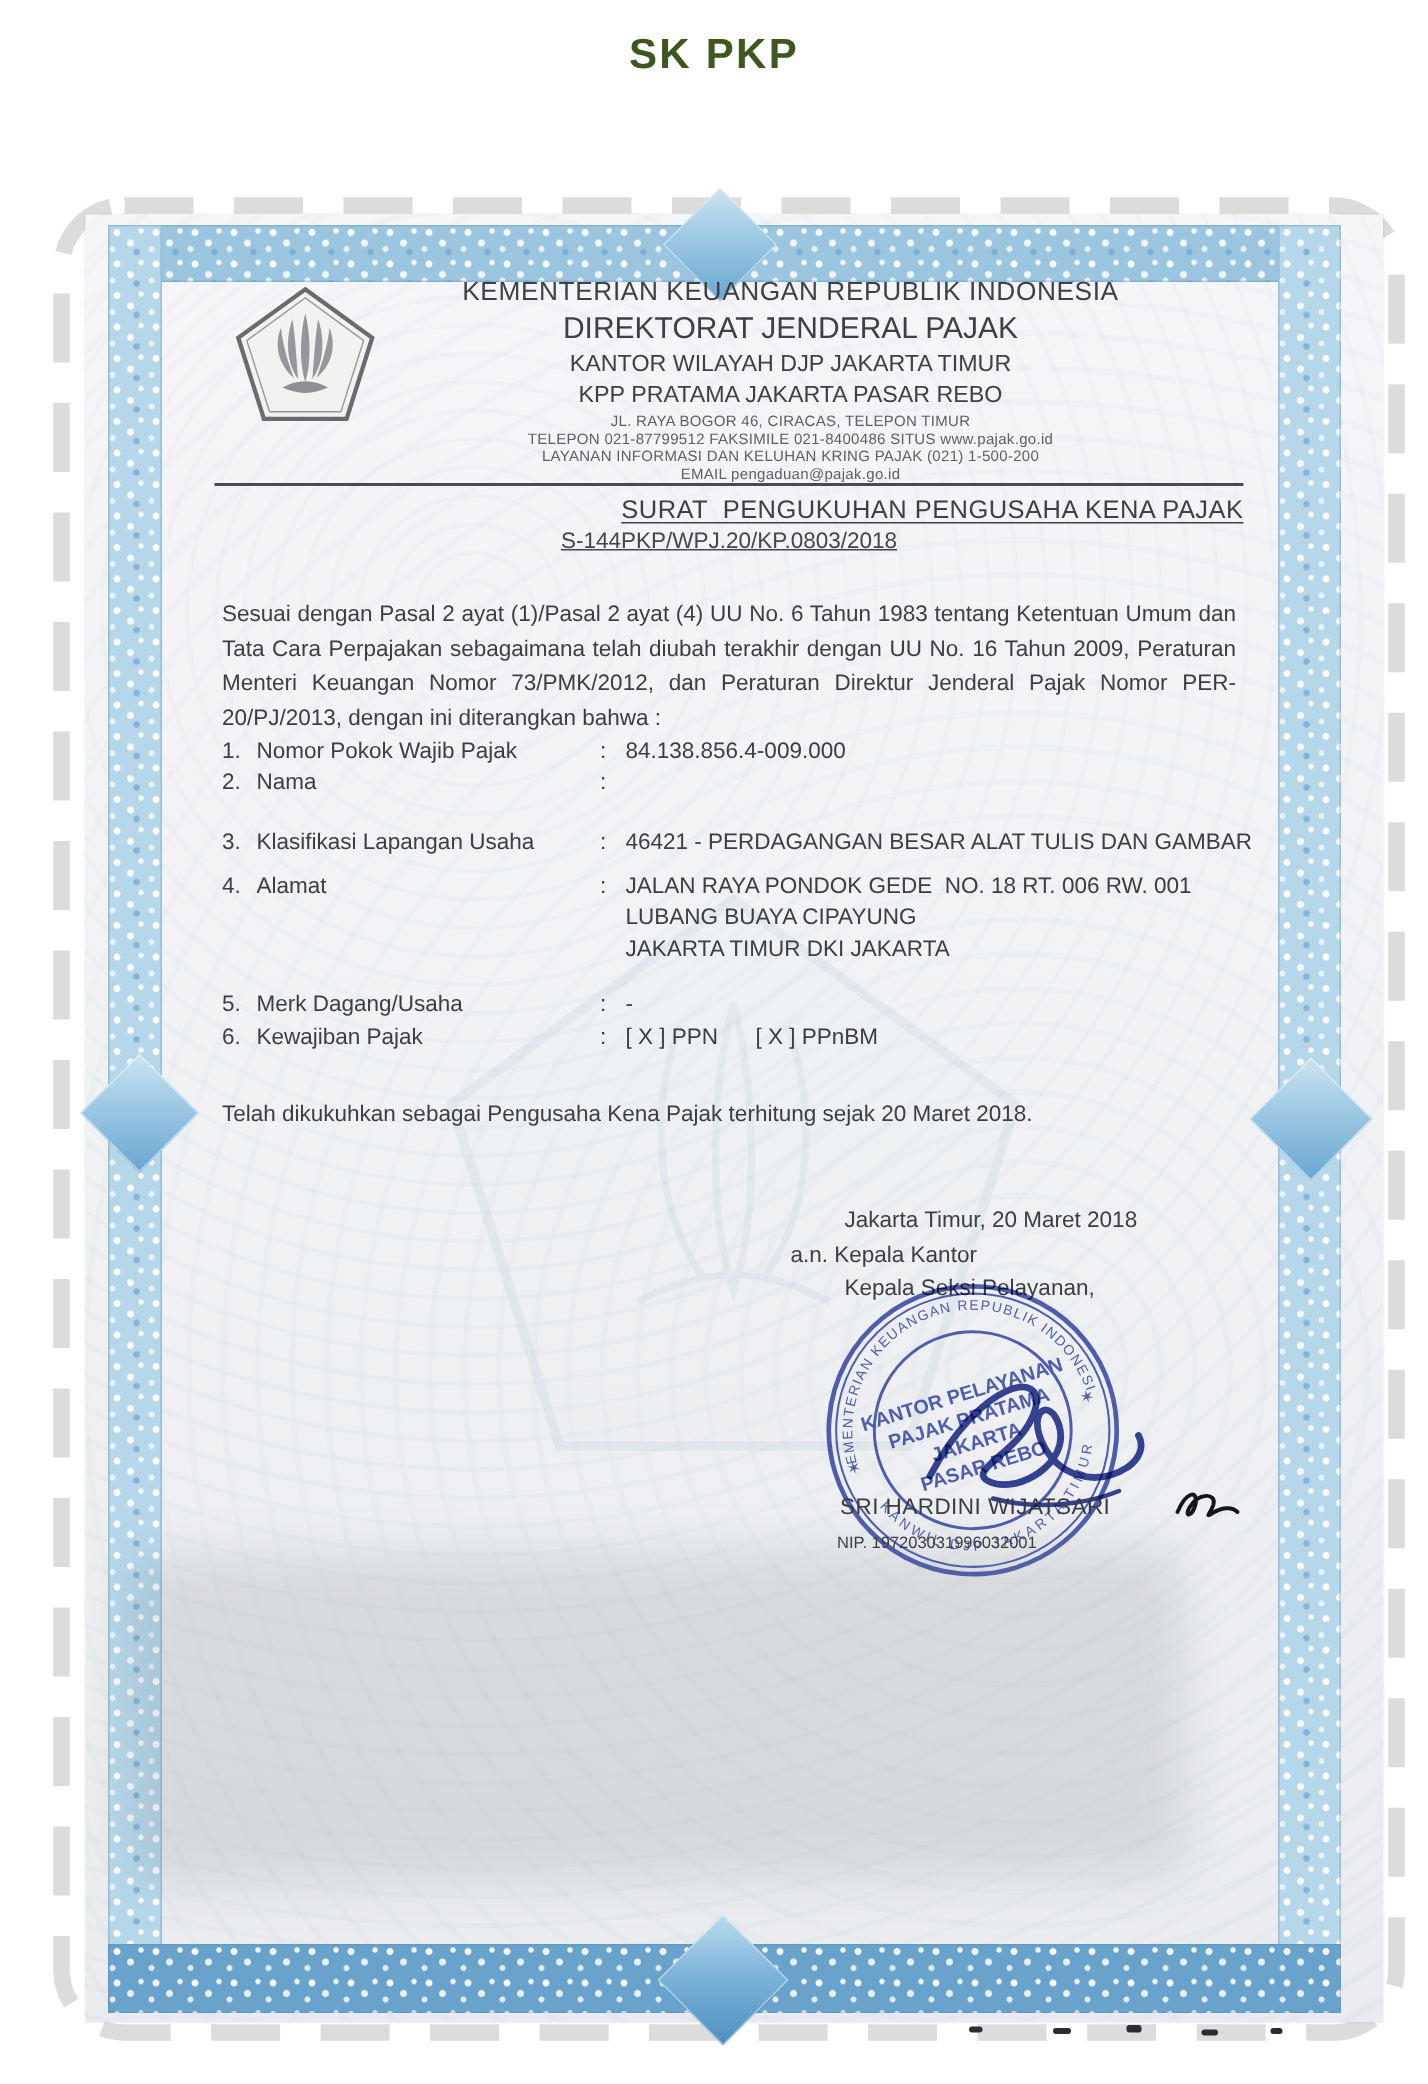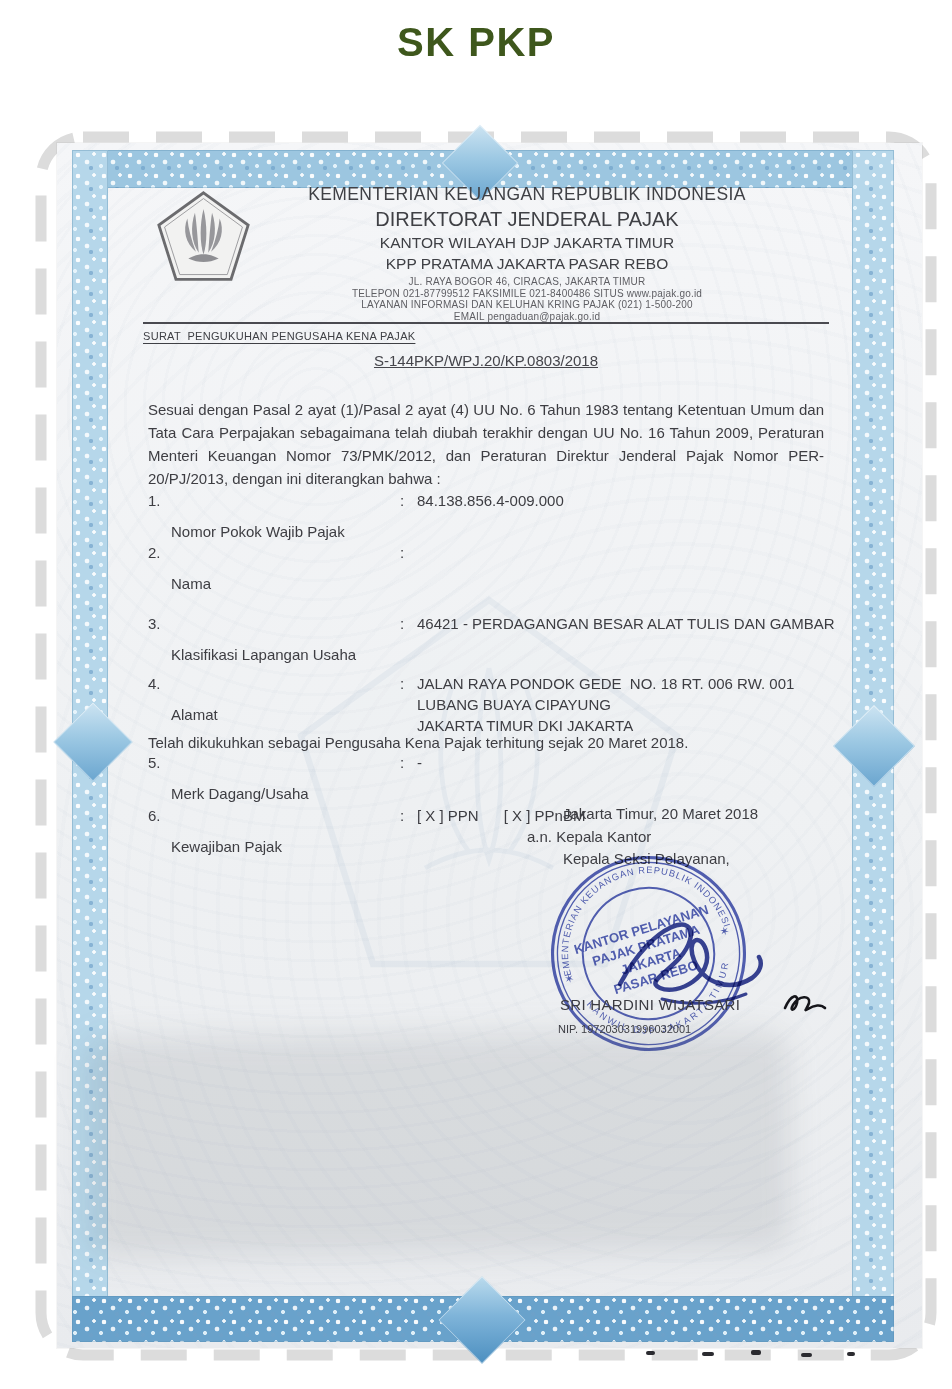--- a/index.html
+++ b/index.html
@@ -2,21 +2,21 @@
 <html><head>
 <meta charset="utf-8">
 <style>
   html,body{margin:0;padding:0;}
   body{
     width:952px;height:1389px;position:relative;background:#ffffff;
     font-family:"Liberation Sans",sans-serif;overflow:hidden;
   }
   .page-title{
     position:absolute;top:20px;left:0;right:0;text-align:center;
-    font-size:40px;font-weight:700;letter-spacing:1.5px;color:#3e571c;
+    font-size:28px;font-weight:700;letter-spacing:1.5px;color:#3e571c;
   }
   .dash-svg{position:absolute;left:0;top:0;}
   
   .photo{
     position:absolute;left:57px;top:143px;width:865px;height:1205px;
     background:
       repeating-radial-gradient(circle at 30% 22%, rgba(165,180,196,.05) 0 3px, transparent 3px 19px),
       repeating-radial-gradient(circle at 72% 64%, rgba(165,180,196,.045) 0 4px, transparent 4px 23px),
       linear-gradient(180deg,#f5f6f8 0%,#eff1f3 55%,#e9ebee 100%);
     box-shadow:0 0 0 1px rgba(0,0,0,.04);
@@ -46,31 +46,31 @@
   .d-bottom{left:394px;top:1146px;width:62px;height:62px;background:linear-gradient(135deg,#bcdcee 0%,#7fb4d9 45%,#4c8fc0 100%);}
   
   .logo{position:absolute;left:98px;top:47px;width:97px;height:95px;}
   .lh-text{position:absolute;left:150px;top:41px;width:640px;text-align:center;color:#3f4045;}
   .lh1{font-size:17.5px;letter-spacing:.4px;margin-bottom:3px;}
   .lh2{font-size:20px;margin-bottom:3px;}
   .lh3,.lh4{font-size:15.5px;margin-bottom:3px;}
   .lh-small{font-size:10px;line-height:11.5px;color:#5e5e63;letter-spacing:.2px;}
   .rule{position:absolute;left:86px;top:179px;width:686px;border-top:2px solid #4a4a50;}
   .letter-title{
-    position:absolute;left:86px;top:187px;width:686px;text-align:left;
-    font-size:11px;color:#3f4045;letter-spacing:.3px;
+    position:absolute;left:86px;top:187px;width:686px;text-align:right;
+    font-size:17px;color:#3f4045;letter-spacing:.3px;
     text-decoration:underline;text-underline-offset:3px;white-space:pre;
   }
   .letter-no{position:absolute;left:86px;top:209px;width:686px;text-align:center;font-size:15px;color:#45454b;text-decoration:underline;}
   .intro{position:absolute;left:91px;top:255px;width:676px;font-size:15px;line-height:23px;text-align:justify;color:#3d3d42;}
   
   .fields{position:absolute;left:91px;top:347px;width:710px;color:#3d3d42;}
   .row{display:flex;font-size:15px;line-height:21px;}
   .no{width:23px;}
-  .lbl{width:229px;margin-top:31px;}
+  .lbl{width:229px;}
   .col{width:17px;}
   .val{width:420px;white-space:pre-wrap;}
   .m19{margin-top:19px;} .m8{margin-top:8px;} .m16{margin-top:16px;} .m1{margin-top:1px;}
   .confirm{position:absolute;left:91px;top:591px;width:690px;font-size:15px;color:#3d3d42;}
   
   .sig-block{position:absolute;left:470px;top:660px;width:340px;font-size:15px;line-height:22.5px;color:#3d3d42;}
   .ind{padding-left:36px;}
   .stamp{position:absolute;left:474px;top:693px;mix-blend-mode:multiply;opacity:.9;}
   .sign{position:absolute;left:545px;top:763px;mix-blend-mode:multiply;}
   .sig-name{position:absolute;left:503px;top:829px;font-size:15px;letter-spacing:.3px;color:#3a3a40;margin-top:24px;}
@@ -120,21 +120,21 @@
       <path d="M67 30 C72 42 69 56 58 65 C63 52 66 40 67 30"></path>
     </g>
     <path d="M34 72 C45 66 55 66 66 72 C55 77 45 77 34 72" fill="#8f8f93"></path>
   </svg>
 
   <div class="lh-text">
     <div class="lh1">KEMENTERIAN KEUANGAN REPUBLIK INDONESIA</div>
     <div class="lh2">DIREKTORAT JENDERAL PAJAK</div>
     <div class="lh3">KANTOR WILAYAH DJP JAKARTA TIMUR</div>
     <div class="lh4">KPP PRATAMA JAKARTA PASAR REBO</div>
-    <div class="lh-small">JL. RAYA BOGOR 46, CIRACAS, JAKARTA TIMUR</div>
+    <div class="lh-small">JL. RAYA BOGOR 46, CIRACAS, TELEPON TIMUR</div>
     <div class="lh-small">TELEPON 021-87799512 FAKSIMILE 021-8400486 SITUS www.pajak.go.id</div>
     <div class="lh-small">LAYANAN INFORMASI DAN KELUHAN KRING PAJAK (021) 1-500-200</div>
     <div class="lh-small">EMAIL pengaduan@pajak.go.id</div>
   </div>
   <div class="rule"></div>
 
   <div class="letter-title">SURAT  PENGUKUHAN PENGUSAHA KENA PAJAK</div>
   <div class="letter-no">S-144PKP/WPJ.20/KP.0803/2018</div>
 
   <div class="intro">Sesuai dengan Pasal 2 ayat (1)/Pasal 2 ayat (4) UU No. 6 Tahun 1983 tentang Ketentuan Umum dan Tata Cara Perpajakan sebagaimana telah diubah terakhir dengan UU No. 16 Tahun 2009, Peraturan Menteri Keuangan Nomor 73/PMK/2012, dan Peraturan Direktur Jenderal Pajak Nomor PER-20/PJ/2013, dengan ini diterangkan bahwa :</div>

